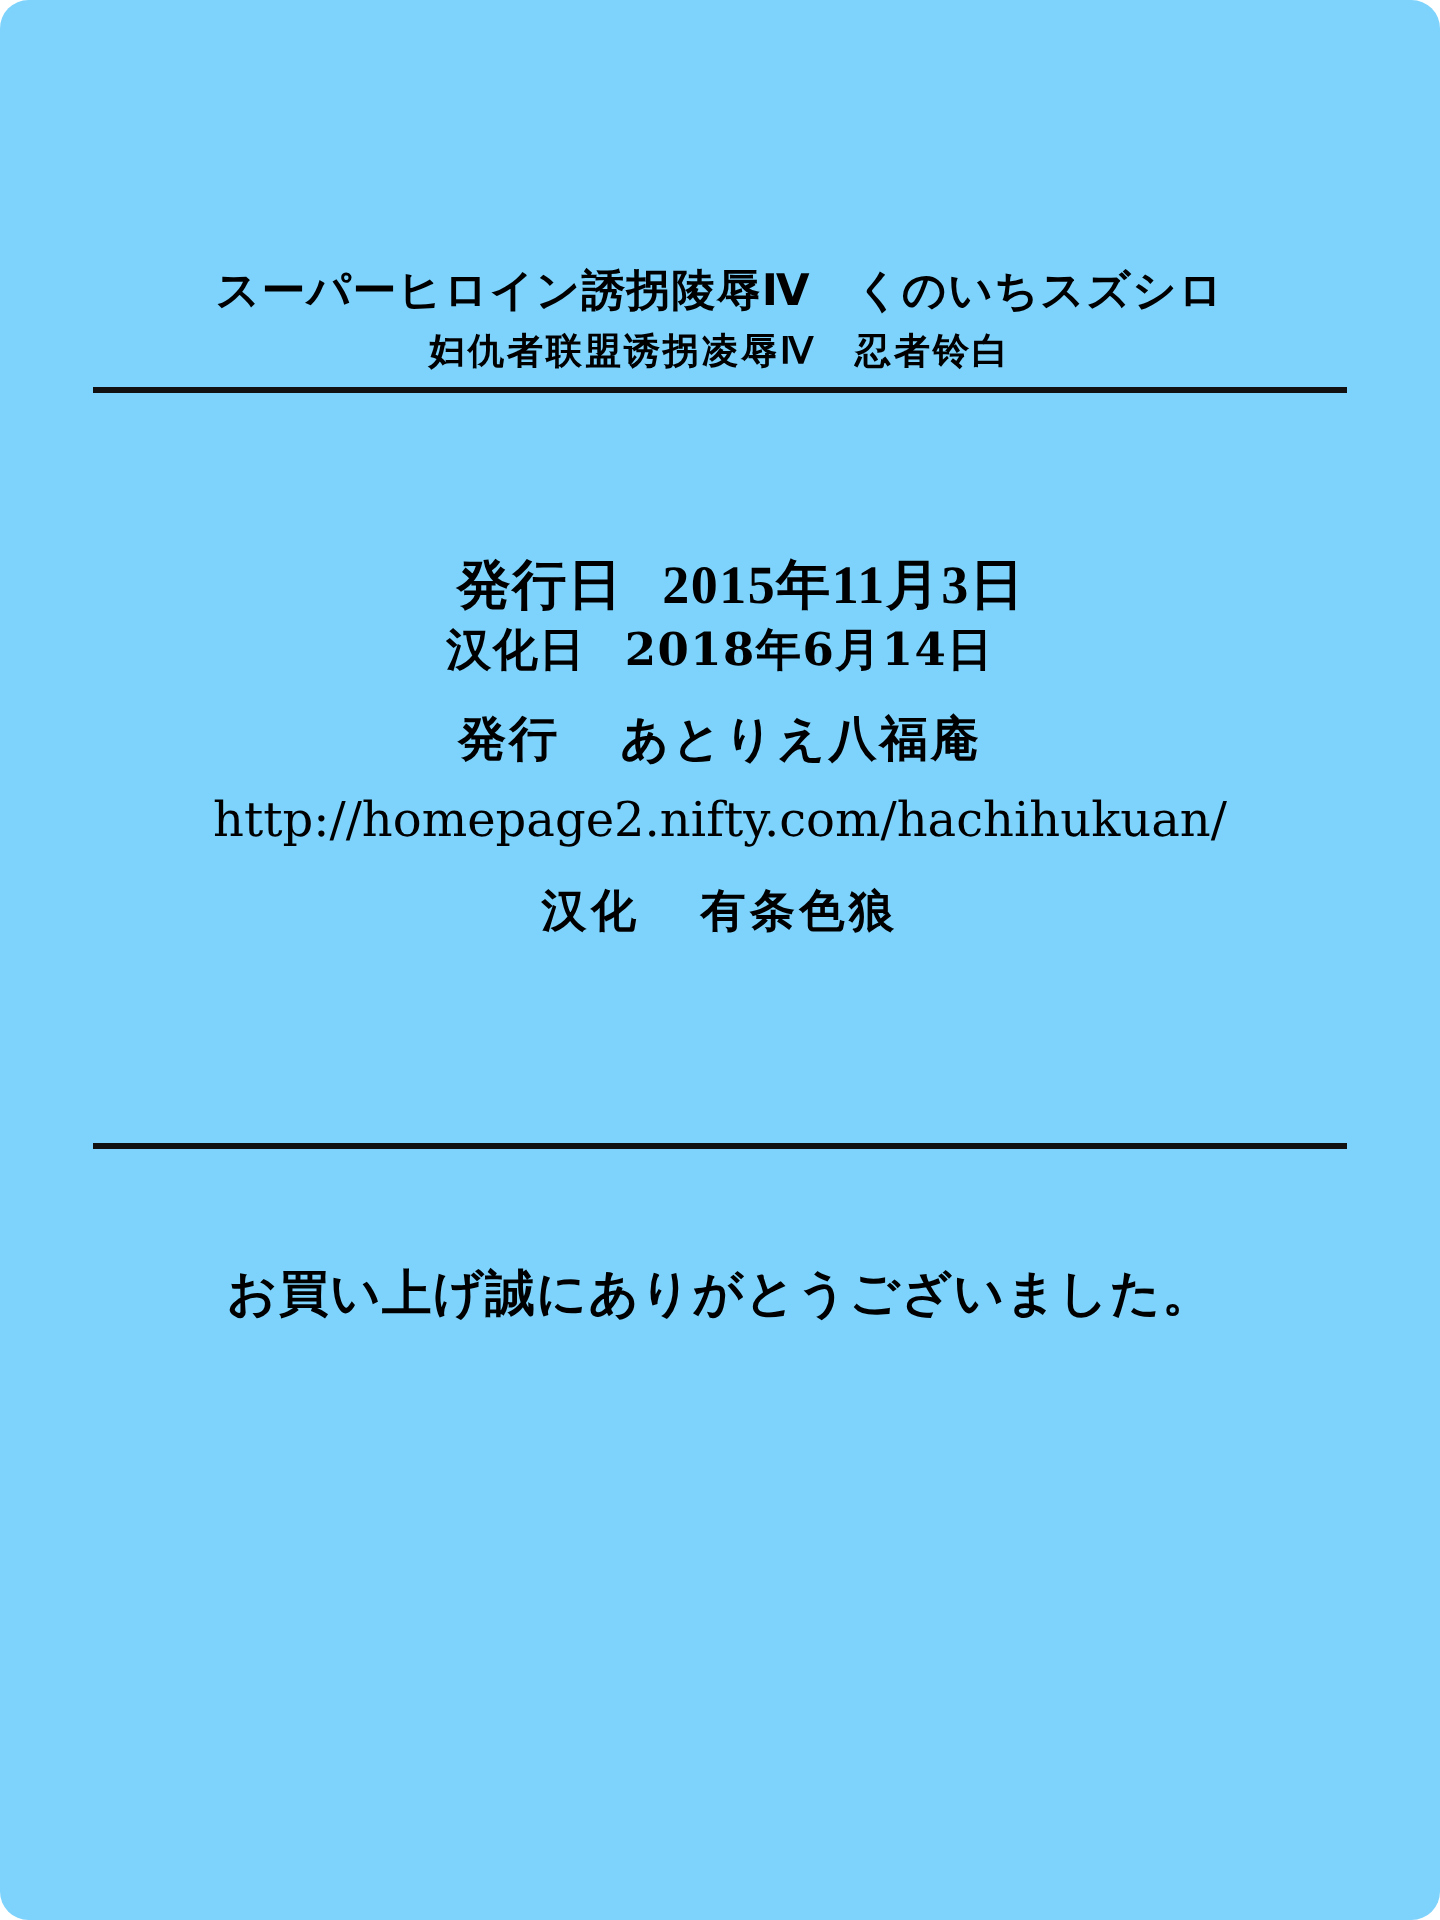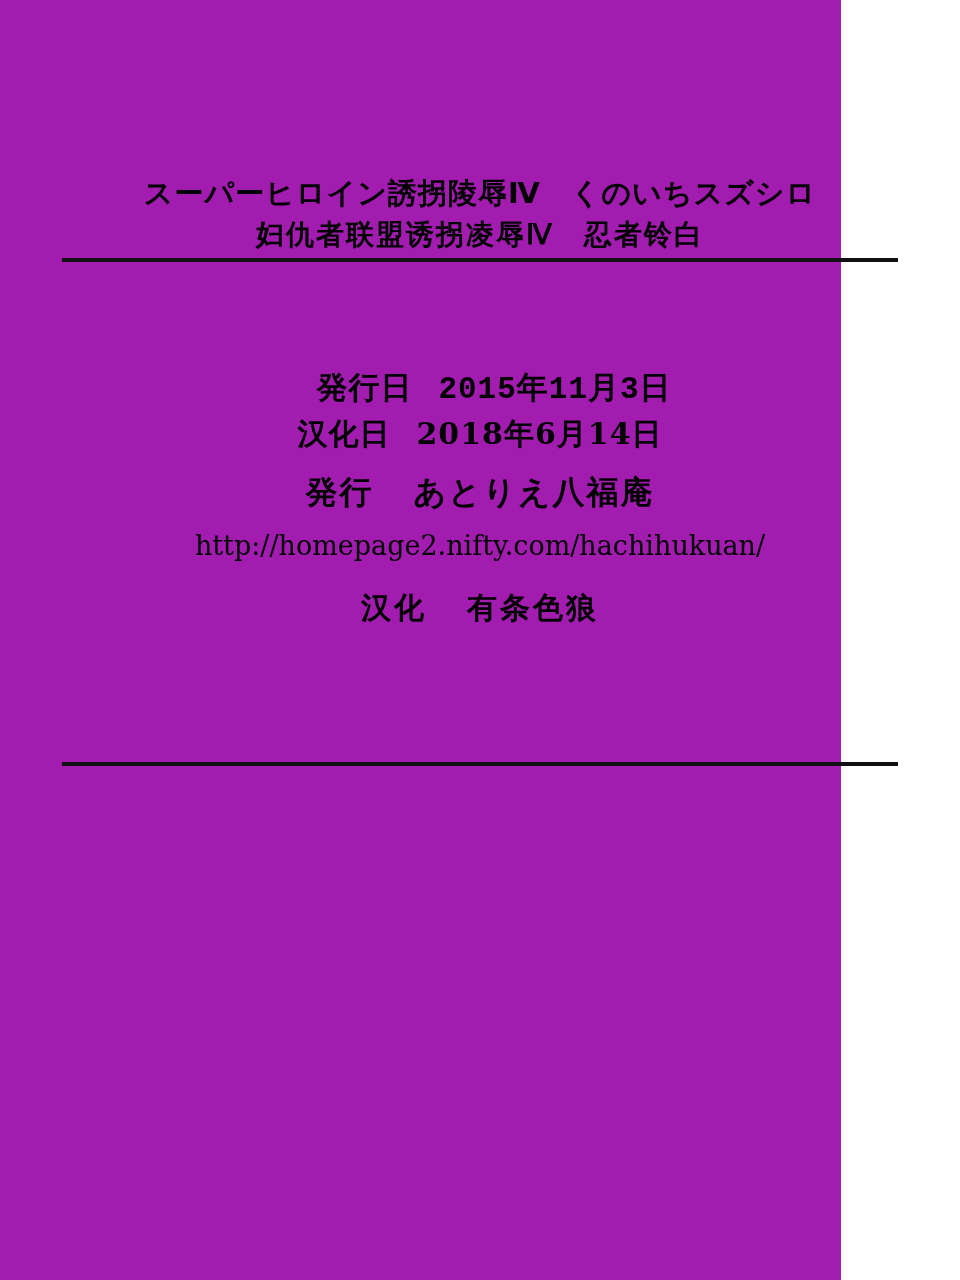--- a/index.html
+++ b/index.html
@@ -9,23 +9,24 @@
   }
   body {
     width: 960px;
     height: 1280px;
     font-family: "DejaVu Serif", "Liberation Serif", serif;
     color: #000000;
     overflow: hidden;
   }
   .page {
     position: relative;
-    width: 841px;
+    width: 960px;
     height: 1280px;
-    background: #a21caf;
+    background: #7dd3fc;
+    border-radius: 19px;
   }
 
   
   .title-block {
     position: absolute;
     top: 172px;
     left: 0;
     width: 960px;
     text-align: center;
   }
@@ -33,21 +34,21 @@
     font-family: "DejaVu Sans", "Liberation Sans", sans-serif;
     font-weight: bold;
     font-size: 29px;
     letter-spacing: 1px;
     line-height: 42px;
     white-space: nowrap;
   }
   .title-line-cn {
     font-family: Liberation Serif, serif;
     font-weight: bold;
-    font-size: 28px;
+    font-size: 24px;
     letter-spacing: 2px;
     line-height: 42px;
     white-space: nowrap;
   }
 
   .rule {
     position: absolute;
     left: 62px;
     width: 836px;
     height: 4px;
@@ -62,42 +63,42 @@
     top: 368px;
     left: 0;
     width: 960px;
     text-align: center;
   }
   .colo-row {
     white-space: nowrap;
     line-height: 44px;
   }
   .colo-row.date-jp {
-    font-family: Liberation Mono, monospace;
+    font-family: Liberation Serif, serif;
     font-weight: bold;
-    font-size: 31px;
+    font-size: 36px;
     letter-spacing: 1px;
     padding-left: 28px;
   }
   .colo-row.date-cn {
     font-family: "DejaVu Serif", "Liberation Serif", serif;
     font-weight: bold;
     font-size: 30px;
     letter-spacing: 1px;
   }
   .colo-row.publisher {
     font-family: "DejaVu Sans", "Liberation Sans", sans-serif;
     font-weight: bold;
     font-size: 32px;
     letter-spacing: 2px;
     margin-top: 14px;
   }
   .colo-row.url {
     font-family: "DejaVu Serif", "Liberation Serif", serif;
-    font-size: 27px;
+    font-size: 32px;
     letter-spacing: 0px;
     margin-top: 10px;
   }
   .colo-row.translator {
     font-family: Liberation Mono, monospace;
     font-weight: bold;
     font-size: 30px;
     letter-spacing: 3px;
     margin-top: 20px;
   }
@@ -141,14 +142,15 @@
       <span>発行</span><span class="label-gap-wide"></span><span>あとりえ八福庵</span>
     </div>
     <div class="colo-row url">http://homepage2.nifty.com/hachihukuan/</div>
     <div class="colo-row translator">
       <span>汉化</span><span class="label-gap-wide"></span><span>有条色狼</span>
     </div>
   </div>
 
   <div class="rule rule-bottom"></div>
 
+  <div class="thanks">お買い上げ誠にありがとうございました。</div>
 
 </div>
 
 </body></html>

